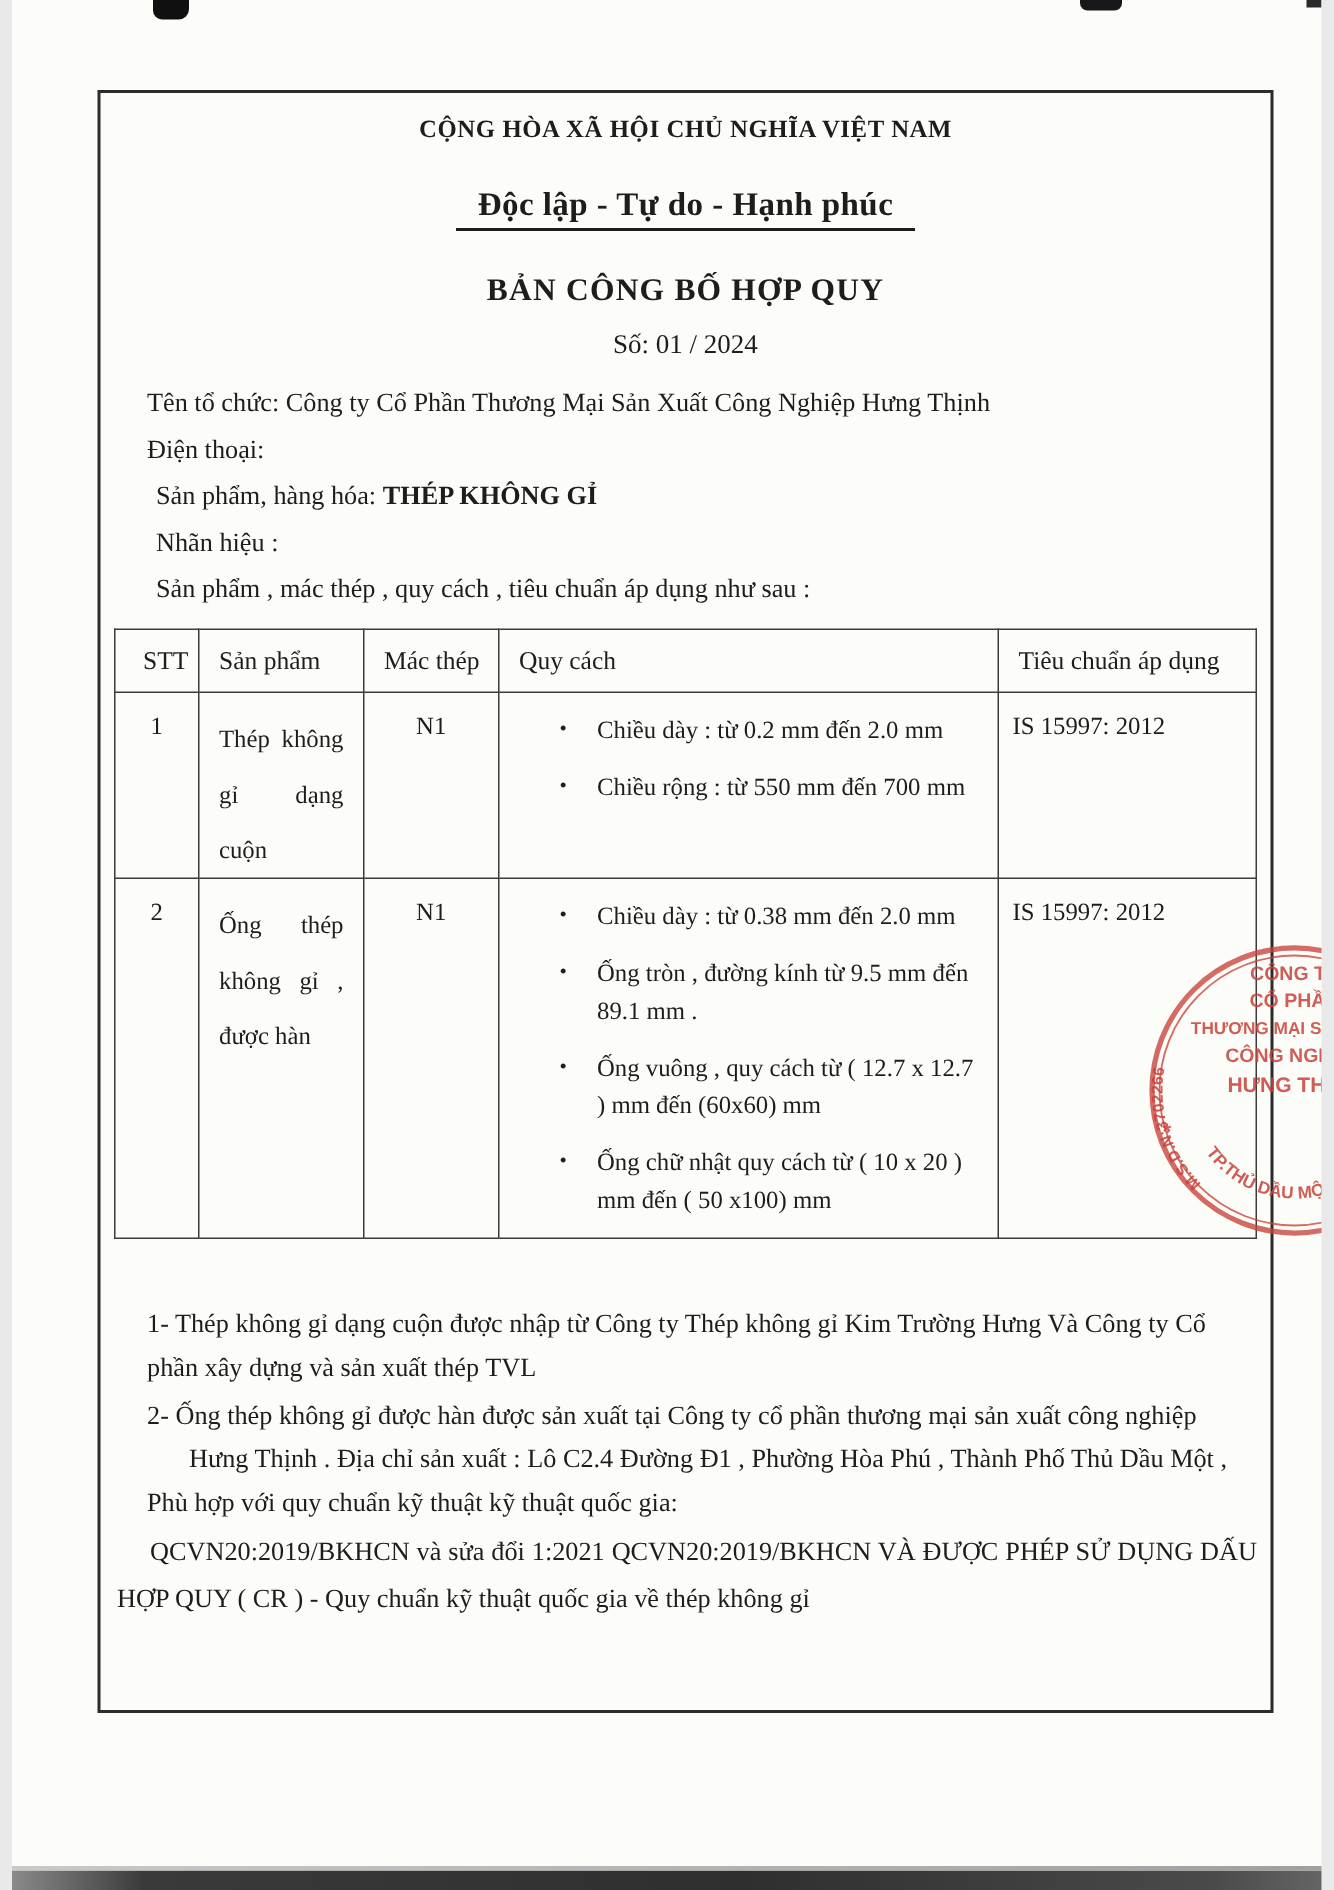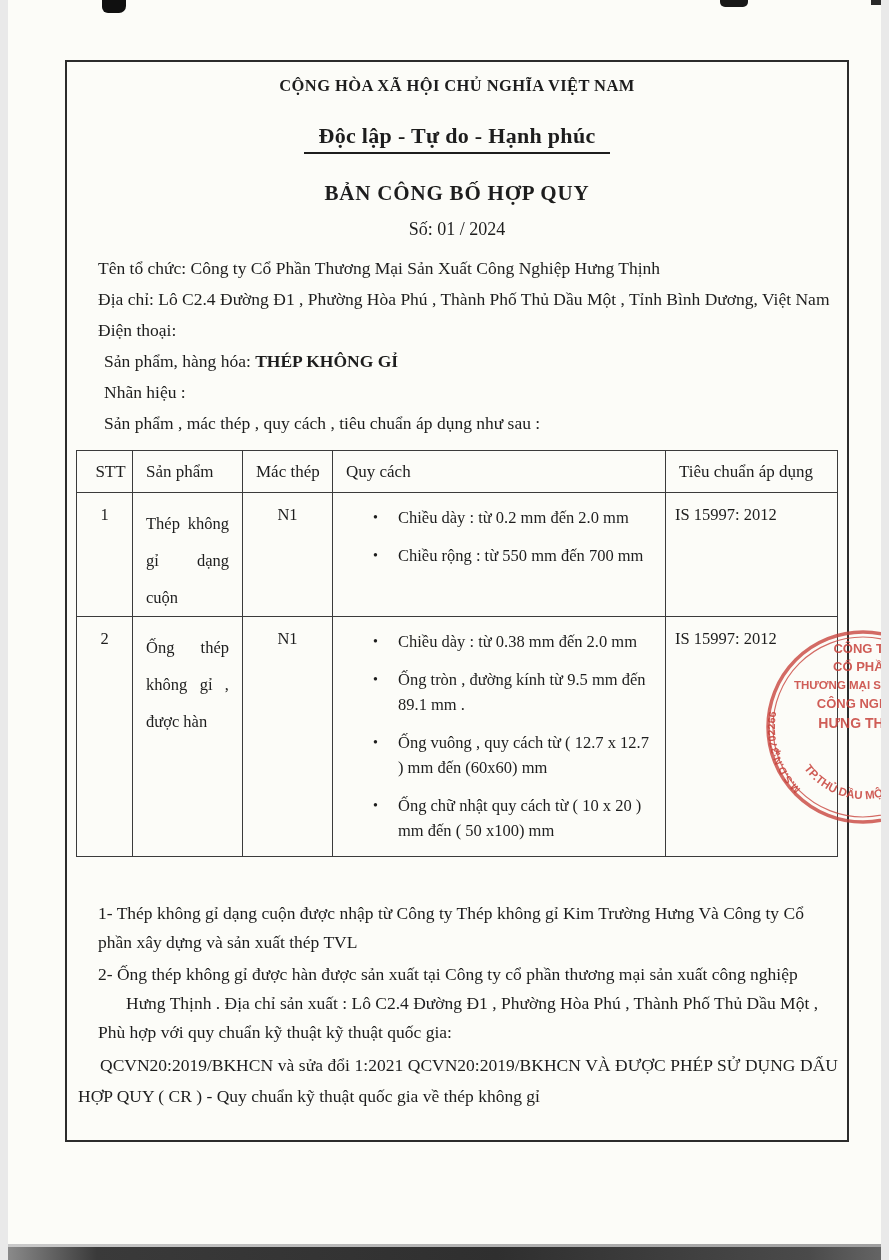--- a/index.html
+++ b/index.html
@@ -99,21 +99,20 @@
     <div class="nat-header">
       <div class="nh1">CỘNG HÒA XÃ HỘI CHỦ NGHĨA VIỆT NAM</div><br>
       <div class="nh2">Độc lập - Tự do - Hạnh phúc</div>
     </div>
 
     <div class="title">BẢN CÔNG BỐ HỢP QUY</div>
     <div class="doc-no">Số: 01 / 2024</div>
 
     <div class="info">
       <p>Tên tổ chức: Công ty Cổ Phần Thương Mại Sản Xuất Công Nghiệp Hưng Thịnh</p>
-      <p>Địa chỉ: Lô C2.4 Đường Đ1 , Phường Hòa Phú , Thành Phố Thủ Dầu Một , Tỉnh Bình Dương, Việt Nam</p>
       <p>Điện thoại:</p>
       <p class="pad2"><span>Sản phẩm, hàng hóa: </span><span class="bold-inline">THÉP KHÔNG GỈ</span></p>
       <p class="pad2">Nhãn hiệu :</p>
       <p class="pad2">Sản phẩm , mác thép , quy cách , tiêu chuẩn áp dụng như sau :</p>
     </div>
 
     <table>
       <colgroup>
           <col class="c1">
           <col class="c2">

